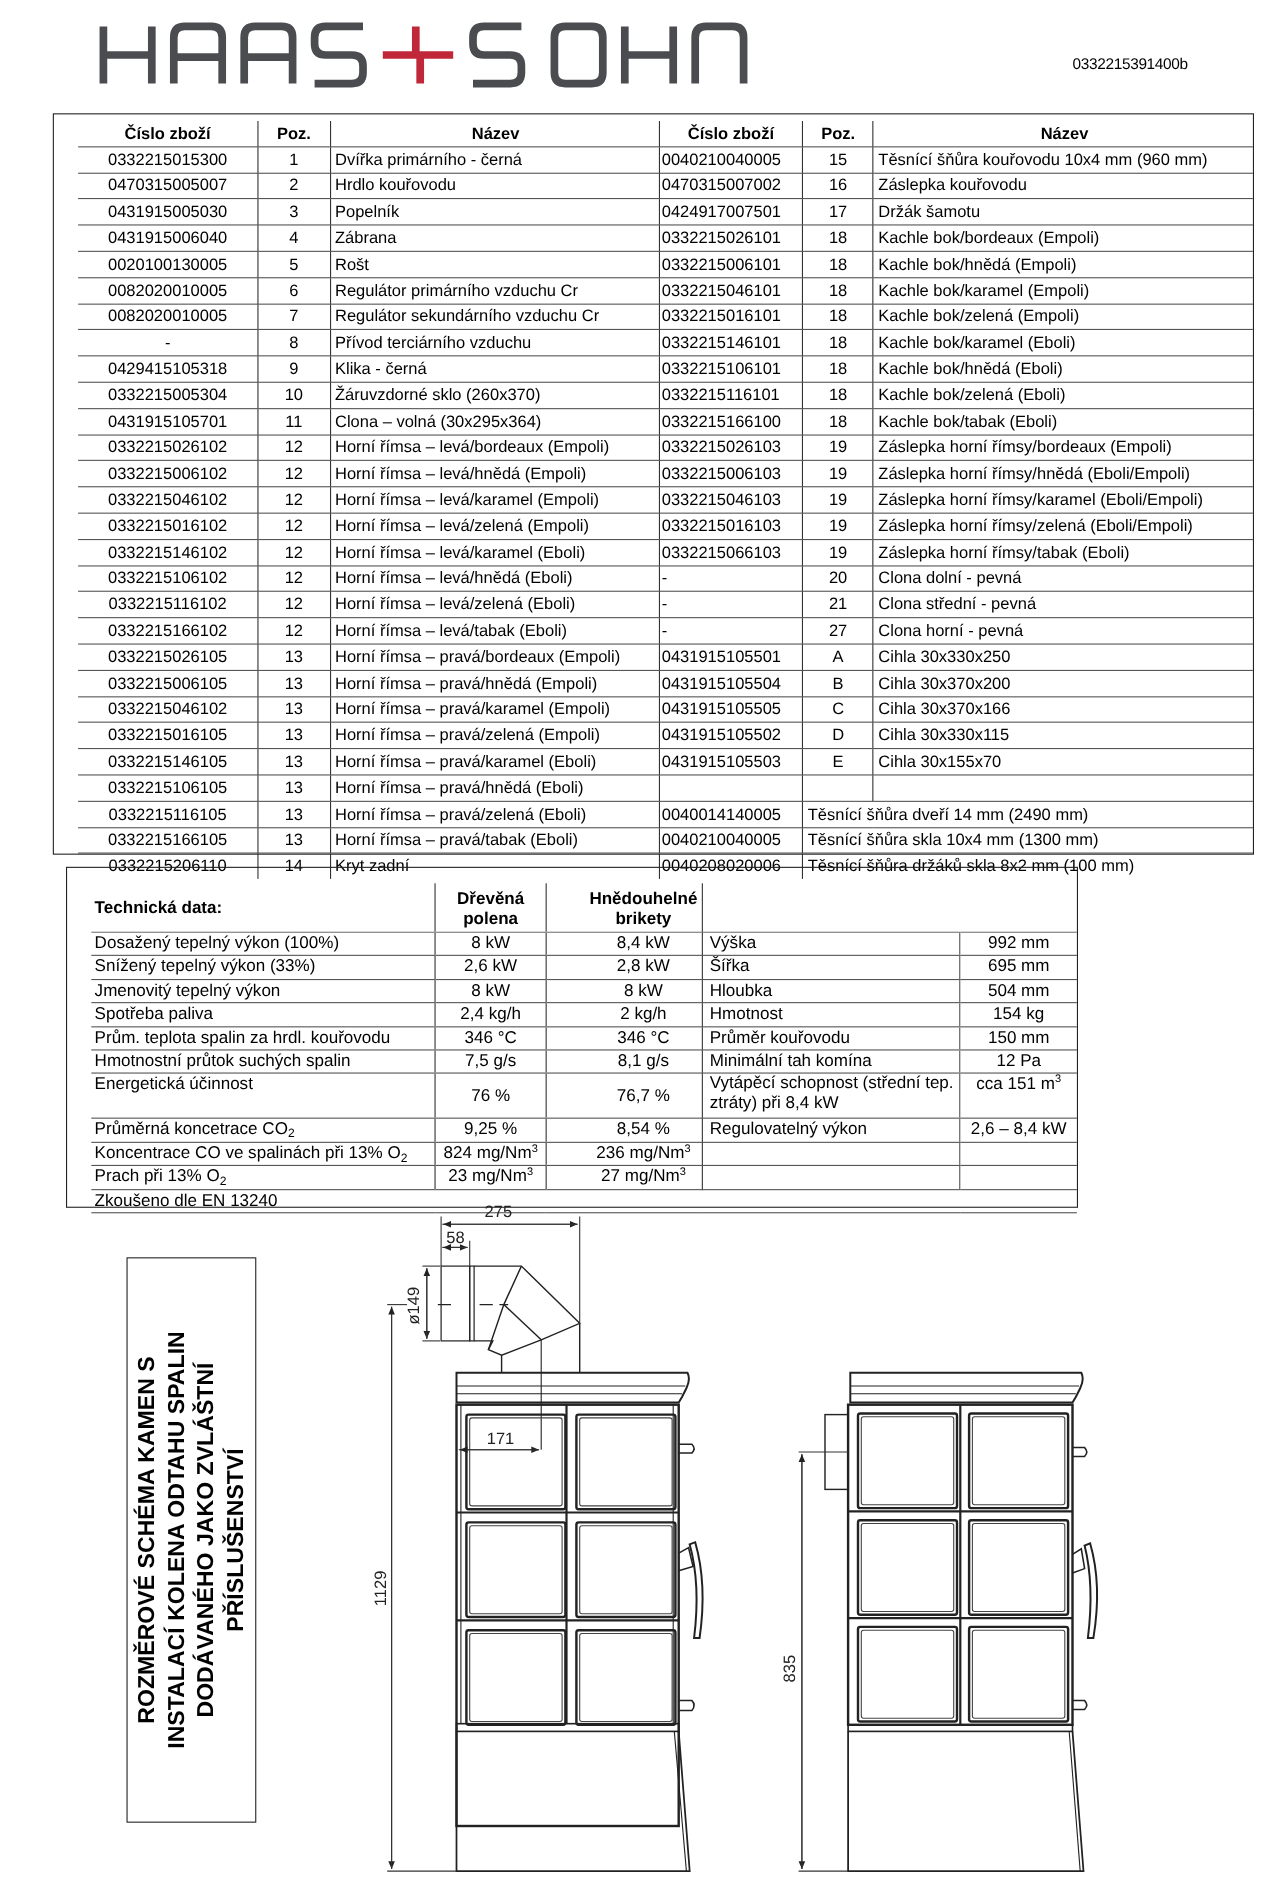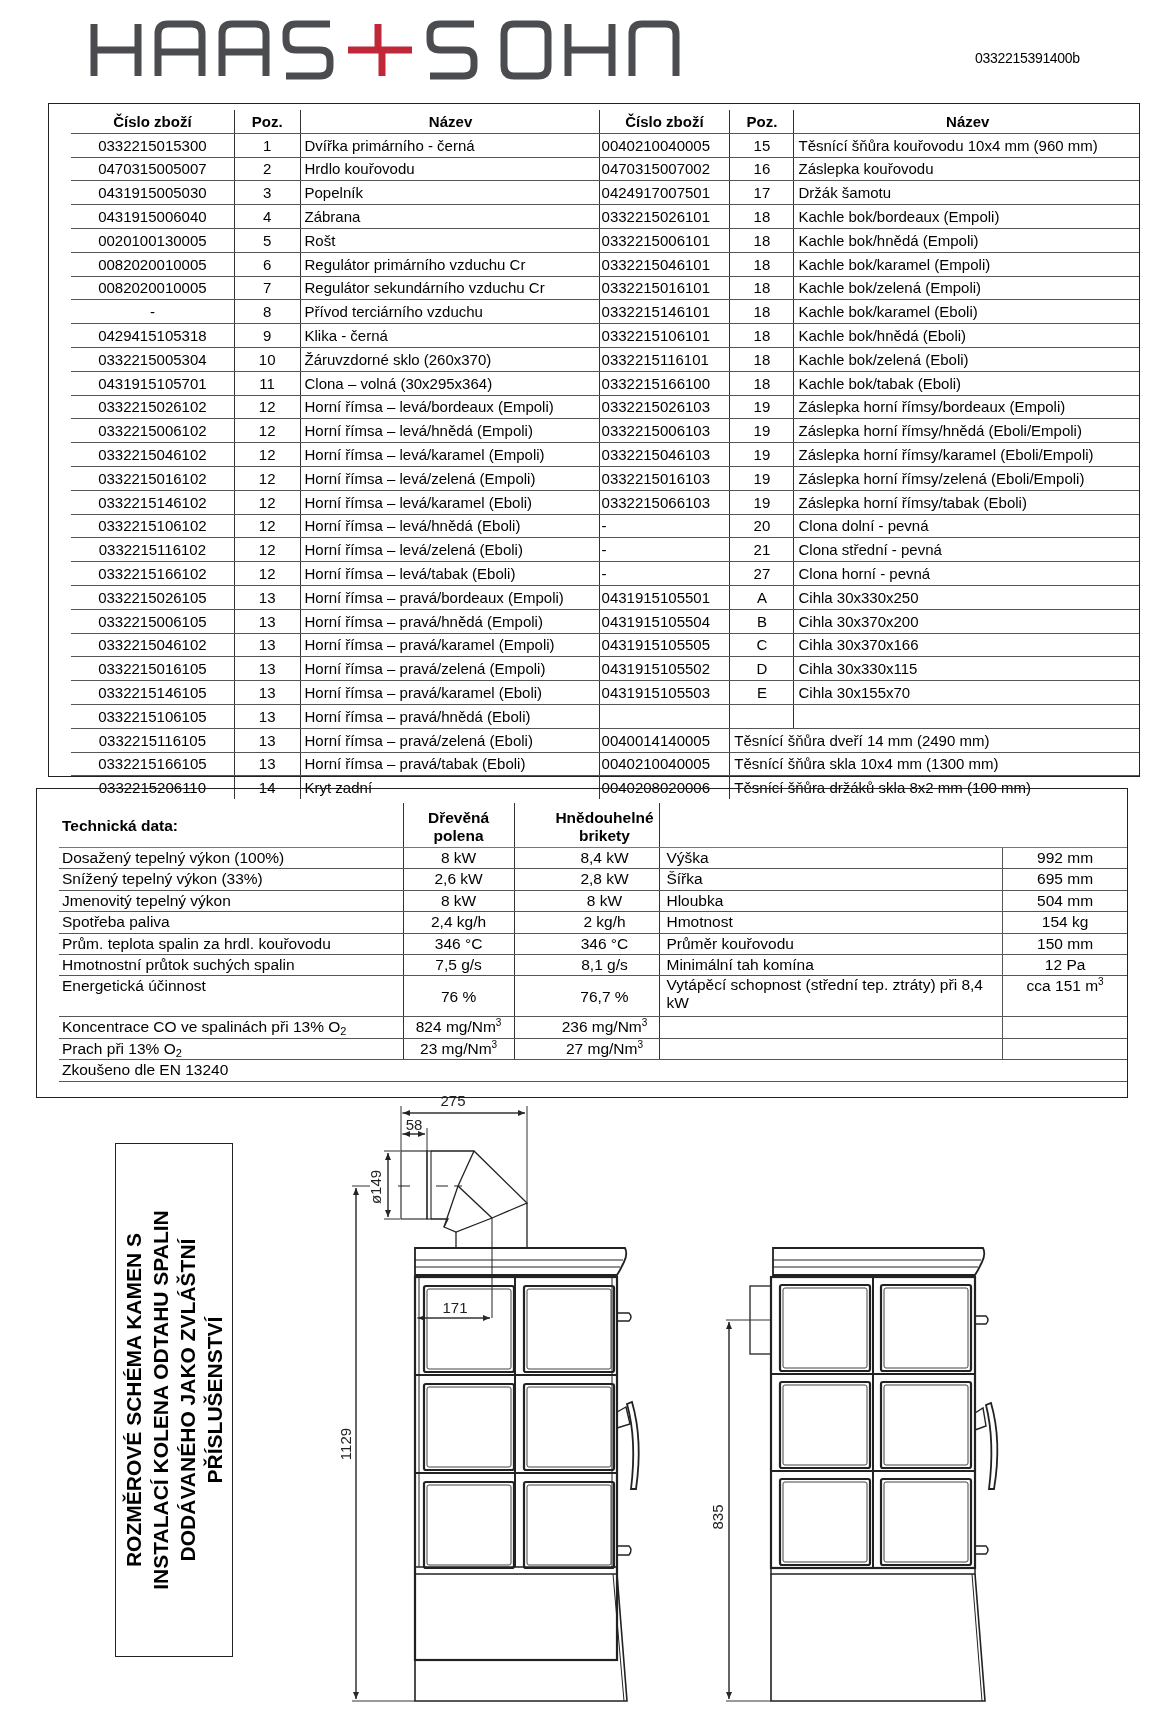--- a/index.html
+++ b/index.html
@@ -19,21 +19,21 @@
   .parts-table .c-num { width:171px; text-align:center; border-right:1.5px solid #333; }
   .parts-table .c-pos { width:68px; text-align:center; border-right:1.5px solid #333; }
   .parts-table .c-name { width:300px; text-align:left; border-right:1.5px solid #333; padding-left:4px; }
   .parts-table .c-num2 { width:130px; text-align:left; border-right:1.5px solid #333; padding-left:2px;}
   .parts-table .c-pos2 { width:66px; text-align:center; border-right:1.5px solid #333; }
   .parts-table .c-name2 { width:348px; text-align:left; padding-left:4px; }
   .parts-table th.c-name, .parts-table th.c-name2, .parts-table th.c-num2 { text-align:center; }
   .parts-table tr.lastrow td { border-bottom:none; }
 
   
-  .tech-box { position:absolute; left:36px; top:788px; width:1092px; height:310px;
+  .tech-box { position:absolute; left:60px; top:788px; width:920px; height:310px;
               border:1.5px solid #222; box-sizing:border-box; }
   .tech-table { position:absolute; left:22px; top:14px; font-size:15.5px; }
   .tech-table td { padding:0 3px; height:20.4px; line-height:19px; border-bottom:1.5px solid #555; white-space:nowrap; vertical-align:top;}
   .tech-table .t-label { width:338px; }
   .tech-table .t-wood { width:104px; text-align:center; border-left:1.5px solid #333; }
   .tech-table .t-coal { width:104px; text-align:center; border-left:1.5px solid #333; border-right:1.5px solid #333;padding-left:38px; }
   .tech-table .t-label2 { width:334px; padding-left:6px; }
   .tech-table .t-val2 { width:118px; text-align:center; border-left:1.5px solid #555; }
   .tech-table .hdr td { height:40px; border-bottom:1.5px solid #777; font-weight:bold; vertical-align:middle; }
   .tech-table .hdr .t-wood, .tech-table .hdr .t-coal { line-height:18px; padding-top:4px;}
@@ -369,20 +369,27 @@
           <td class="t-coal"><span>8,1 g/s</span></td>
           <td class="t-label2"><span>Minimální tah komína</span></td>
           <td class="t-val2"><span>12 Pa</span></td>
         </tr>
         <tr class="tall">
           <td class="t-label"><span>Energetická účinnost</span></td>
           <td class="t-wood"><span>76 %</span></td>
           <td class="t-coal"><span>76,7 %</span></td>
           <td class="t-label2" style="white-space: normal; line-height: 18px;"><span>Vytápěcí schopnost (střední tep. ztráty) při 8,4 kW</span></td>
           <td class="t-val2"><span>cca 151 m</span><sup>3</sup></td>
+        </tr>
+        <tr>
+          <td class="t-label"><span>Průměrná koncetrace CO</span><sub>2</sub></td>
+          <td class="t-wood"><span>9,25 %</span></td>
+          <td class="t-coal"><span>8,54 %</span></td>
+          <td class="t-label2"><span>Regulovatelný výkon</span></td>
+          <td class="t-val2"><span>2,6 – 8,4 kW</span></td>
         </tr>
         <tr>
           <td class="t-label"><span>Koncentrace CO ve spalinách při 13% O</span><sub>2</sub></td>
           <td class="t-wood"><span>824 mg/Nm</span><sup>3</sup></td>
           <td class="t-coal"><span>236 mg/Nm</span><sup>3</sup></td>
           <td class="t-label2"></td>
           <td class="t-val2"></td>
         </tr>
         <tr>
           <td class="t-label"><span>Prach při 13% O</span><sub>2</sub></td>

